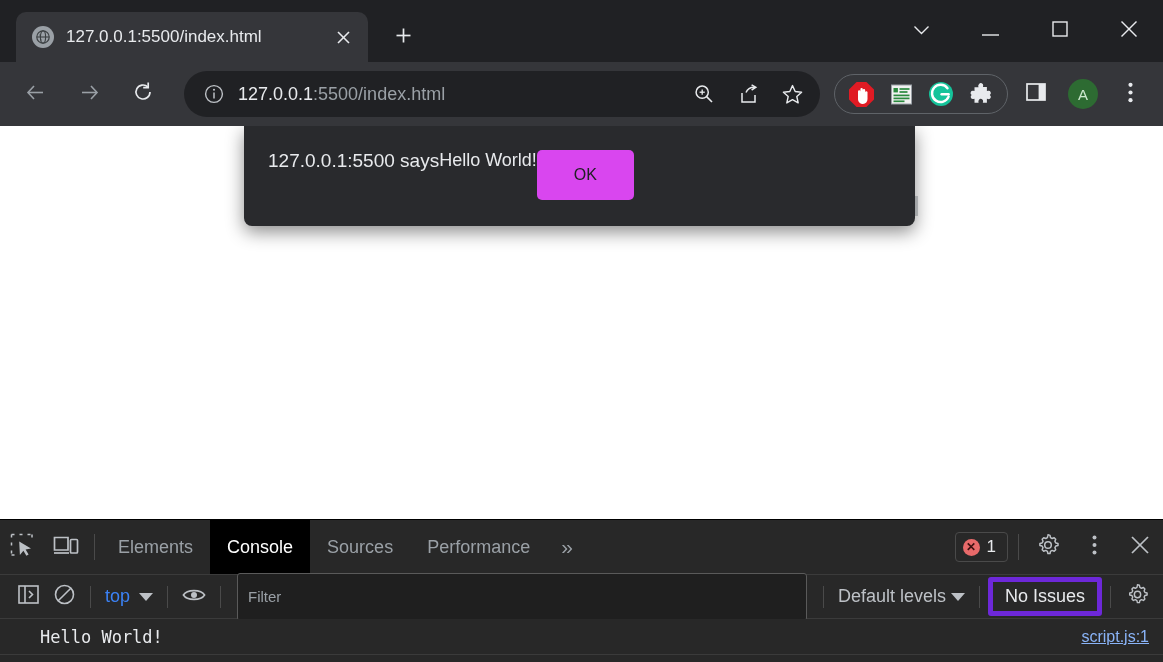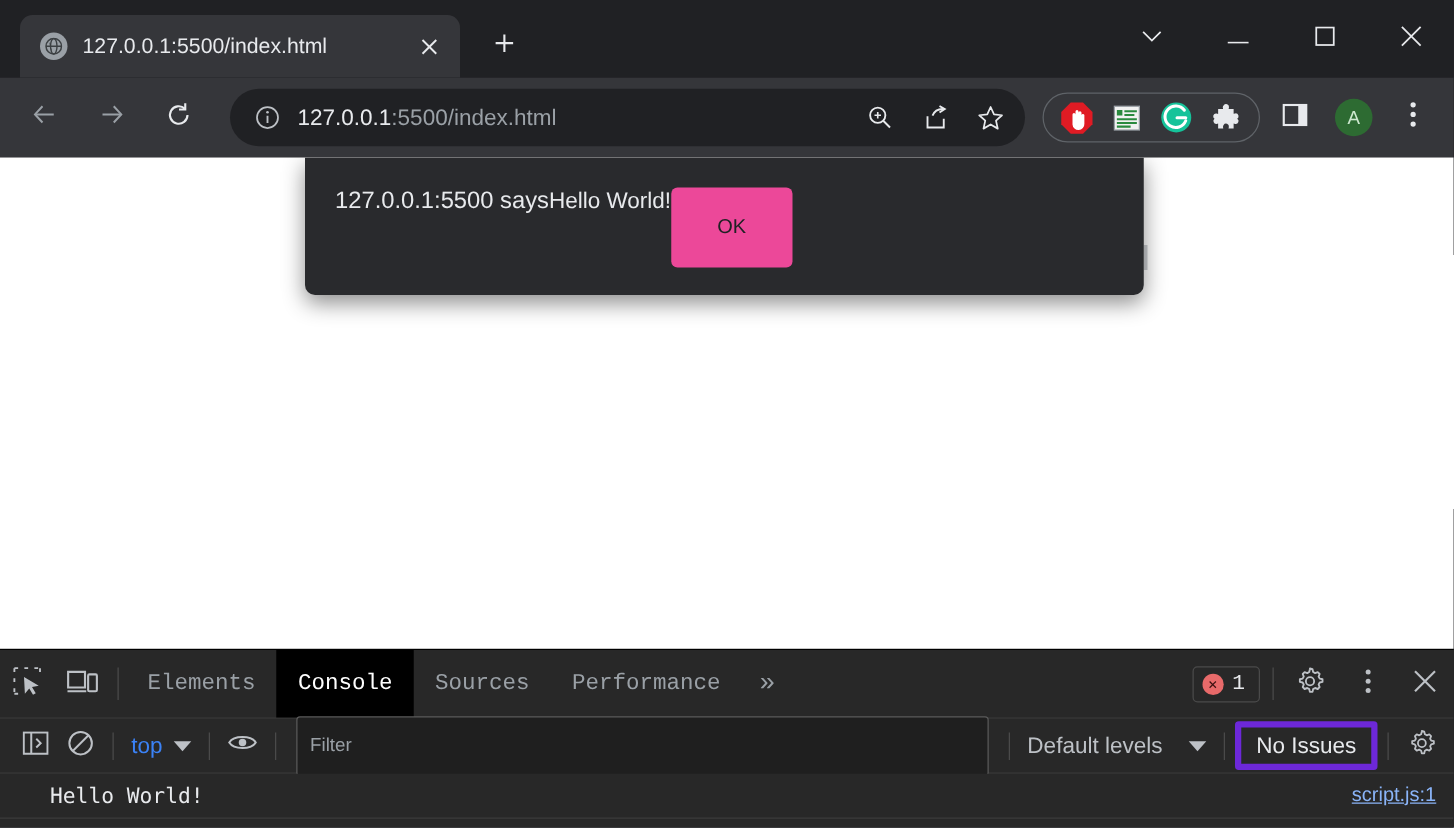--- a/index.html
+++ b/index.html
@@ -190,25 +190,25 @@
     color: #e8eaed;
     font-size: 18px;
     min-height: 22px;
     margin-bottom: 32px;
   }
   .dialog-buttons {
     display: flex;
     justify-content: flex-end;
   }
   .dialog-ok {
-    background: #ec4899;
+    background: #d946ef;
     color: #202124;
     border: none;
     border-radius: 5px;
-    height: 64px;
+    height: 50px;
     min-width: 97px;
     font-size: 16px;
     font-family: "Liberation Sans", sans-serif;
     cursor: pointer;
   }
   .dialog-ghost-edge {
     position: absolute;
     left: 915px;
     top: 70px;
     width: 3px;
@@ -225,21 +225,20 @@
     display: flex;
     flex-direction: column;
     border-top: 1px solid #000;
   }
   .dt-tabbar {
     height: 55px;
     background: #282828;
     display: flex;
     align-items: stretch;
     border-bottom: 1px solid #3b3b3b;
-    font-family: Liberation Mono, monospace;
   }
   .dt-icon-btn {
     width: 44px;
     display: flex; align-items: center; justify-content: center;
     flex: 0 0 auto;
   }
   .dt-sep {
     width: 1px;
     background: #4a4a4a;
     margin: 14px 6px;
@@ -331,21 +330,21 @@
     border-radius: 3px;
     color: #e8eaed;
     font-family: "Liberation Sans", sans-serif;
     font-size: 15px;
     padding: 0 10px;
     margin: 0 8px;
     min-width: 0;
   }
   .filter-input::placeholder { color: #9aa0a6; }
   .levels-select {
-    display: flex; align-items: center; gap: 21px;
+    display: flex; align-items: center; gap: 5px;
     color: #bdc1c6;
     font-size: 18px;
     padding: 0 6px;
     flex: 0 0 auto;
   }
   .issues-btn {
     border: 5px solid #6d28d9;
     border-radius: 3px;
     color: #e8eaed;
     font-size: 18px;

